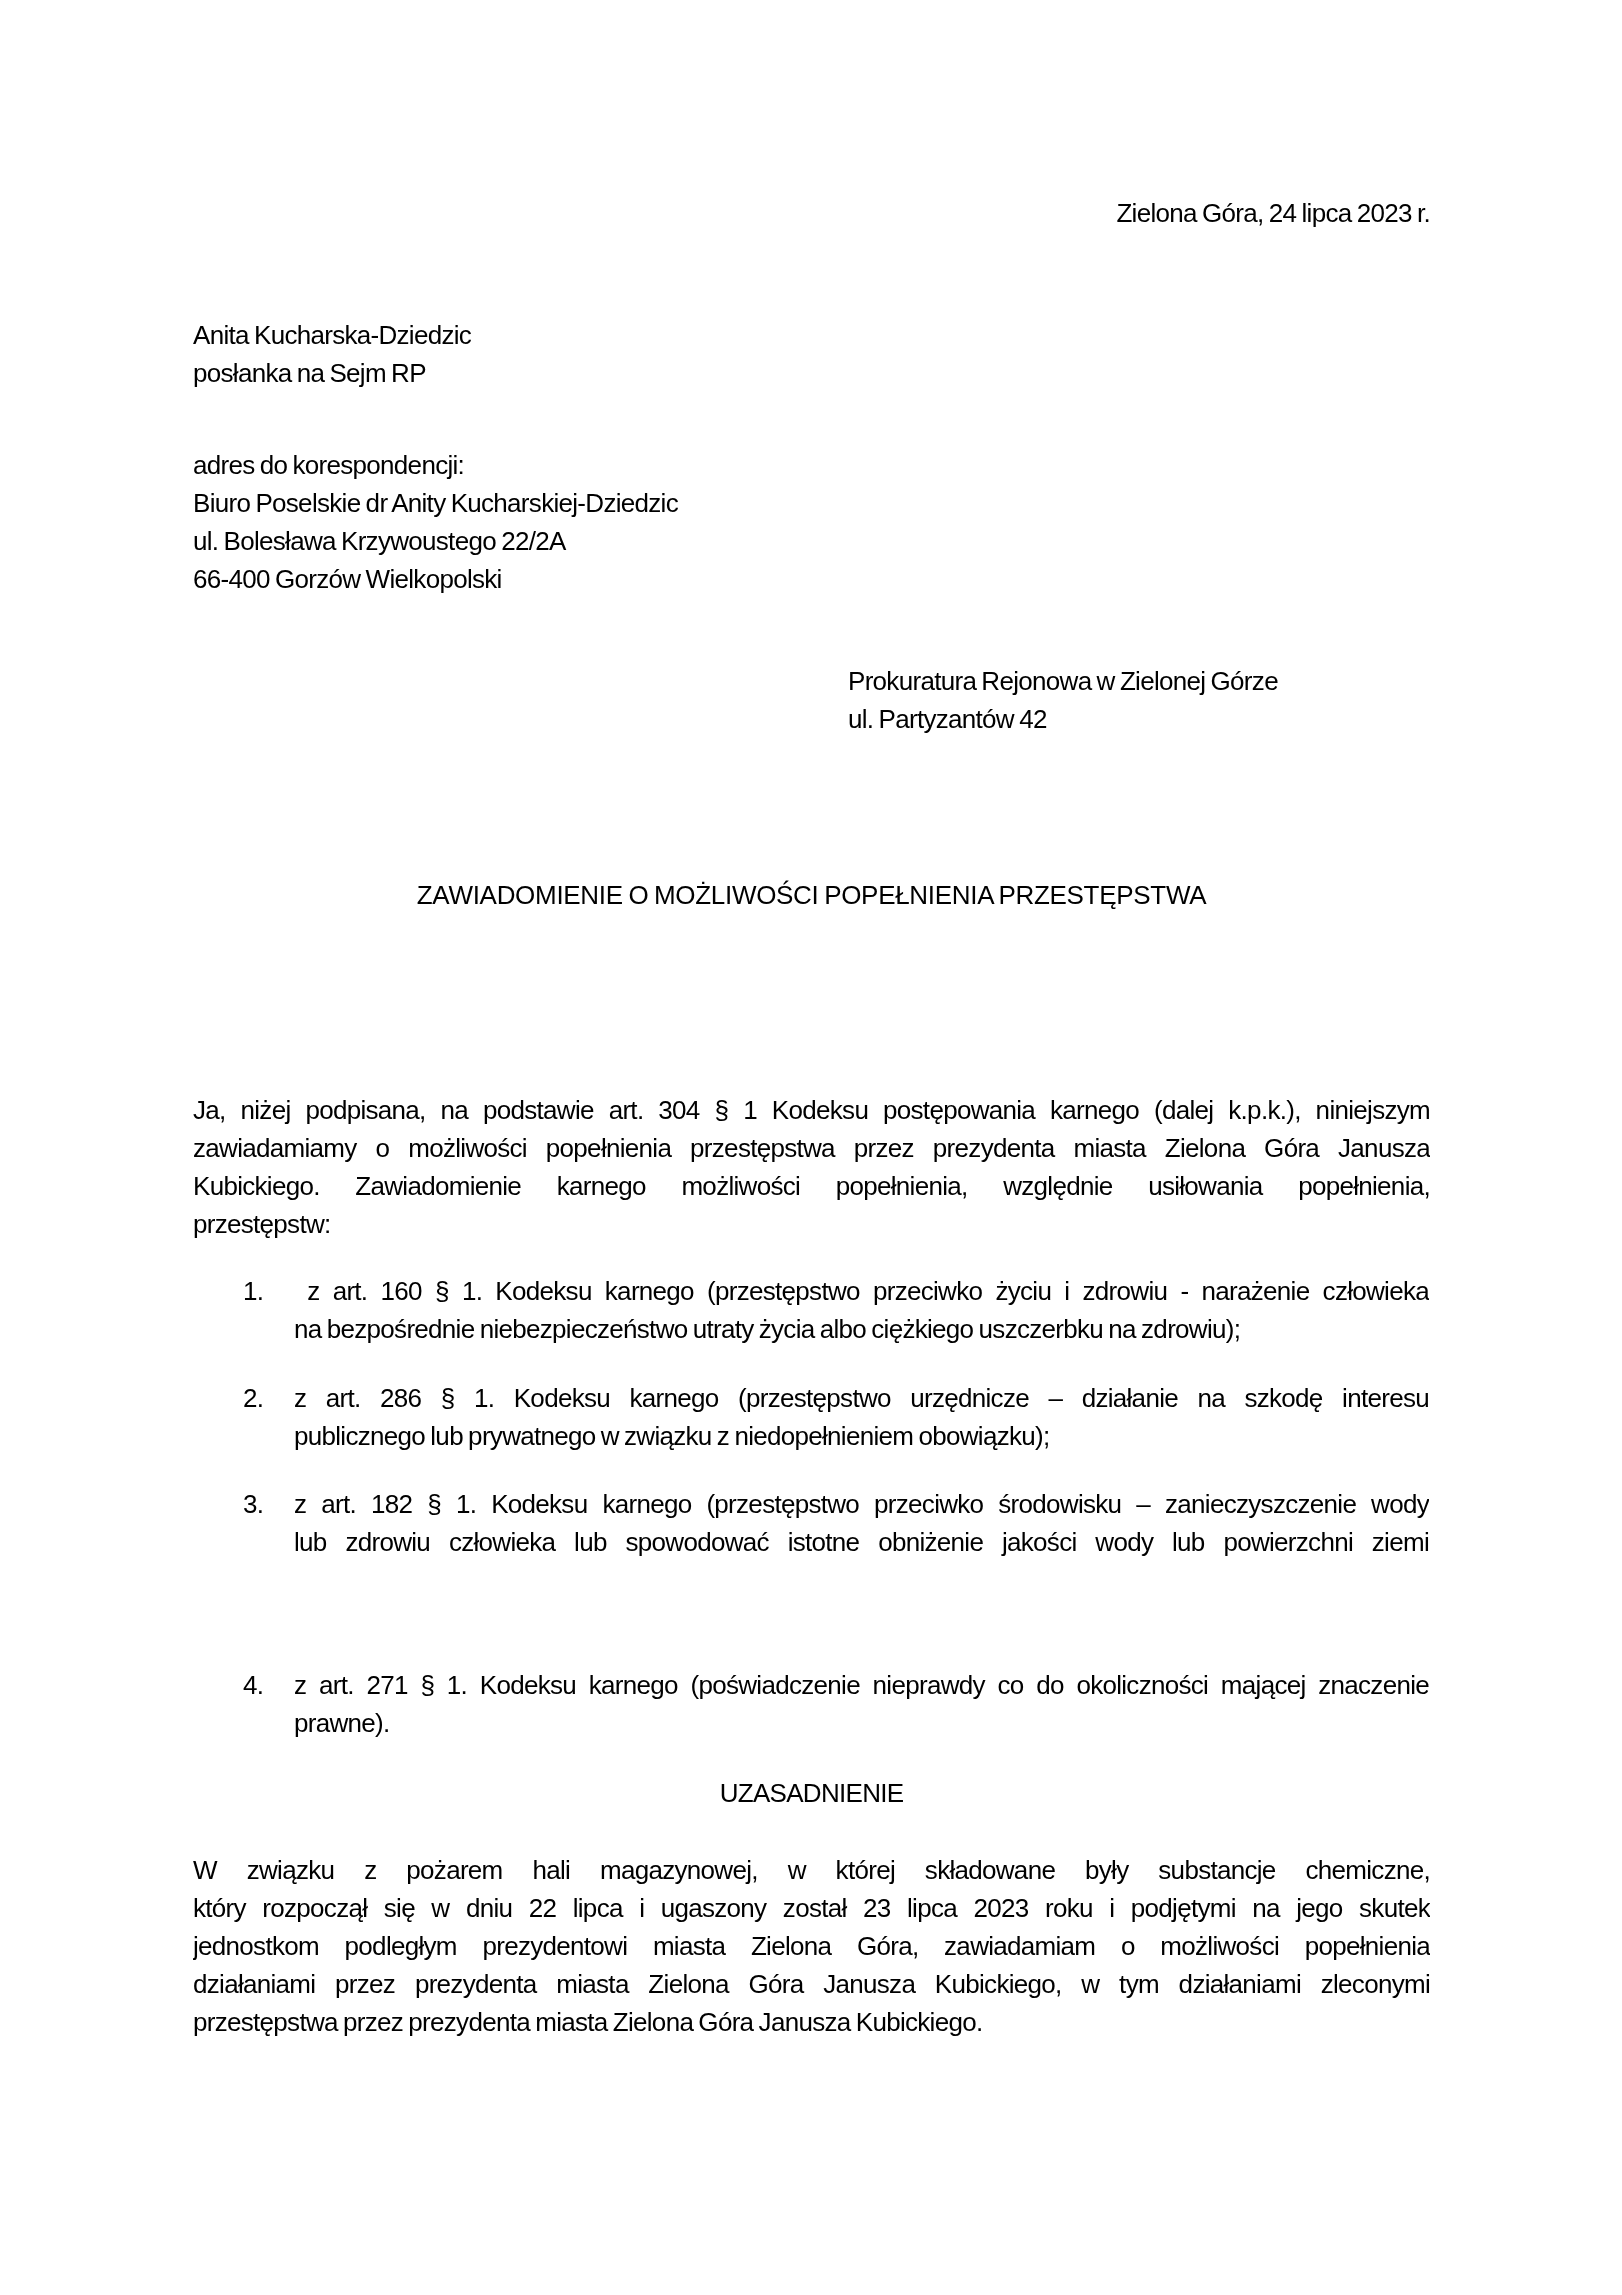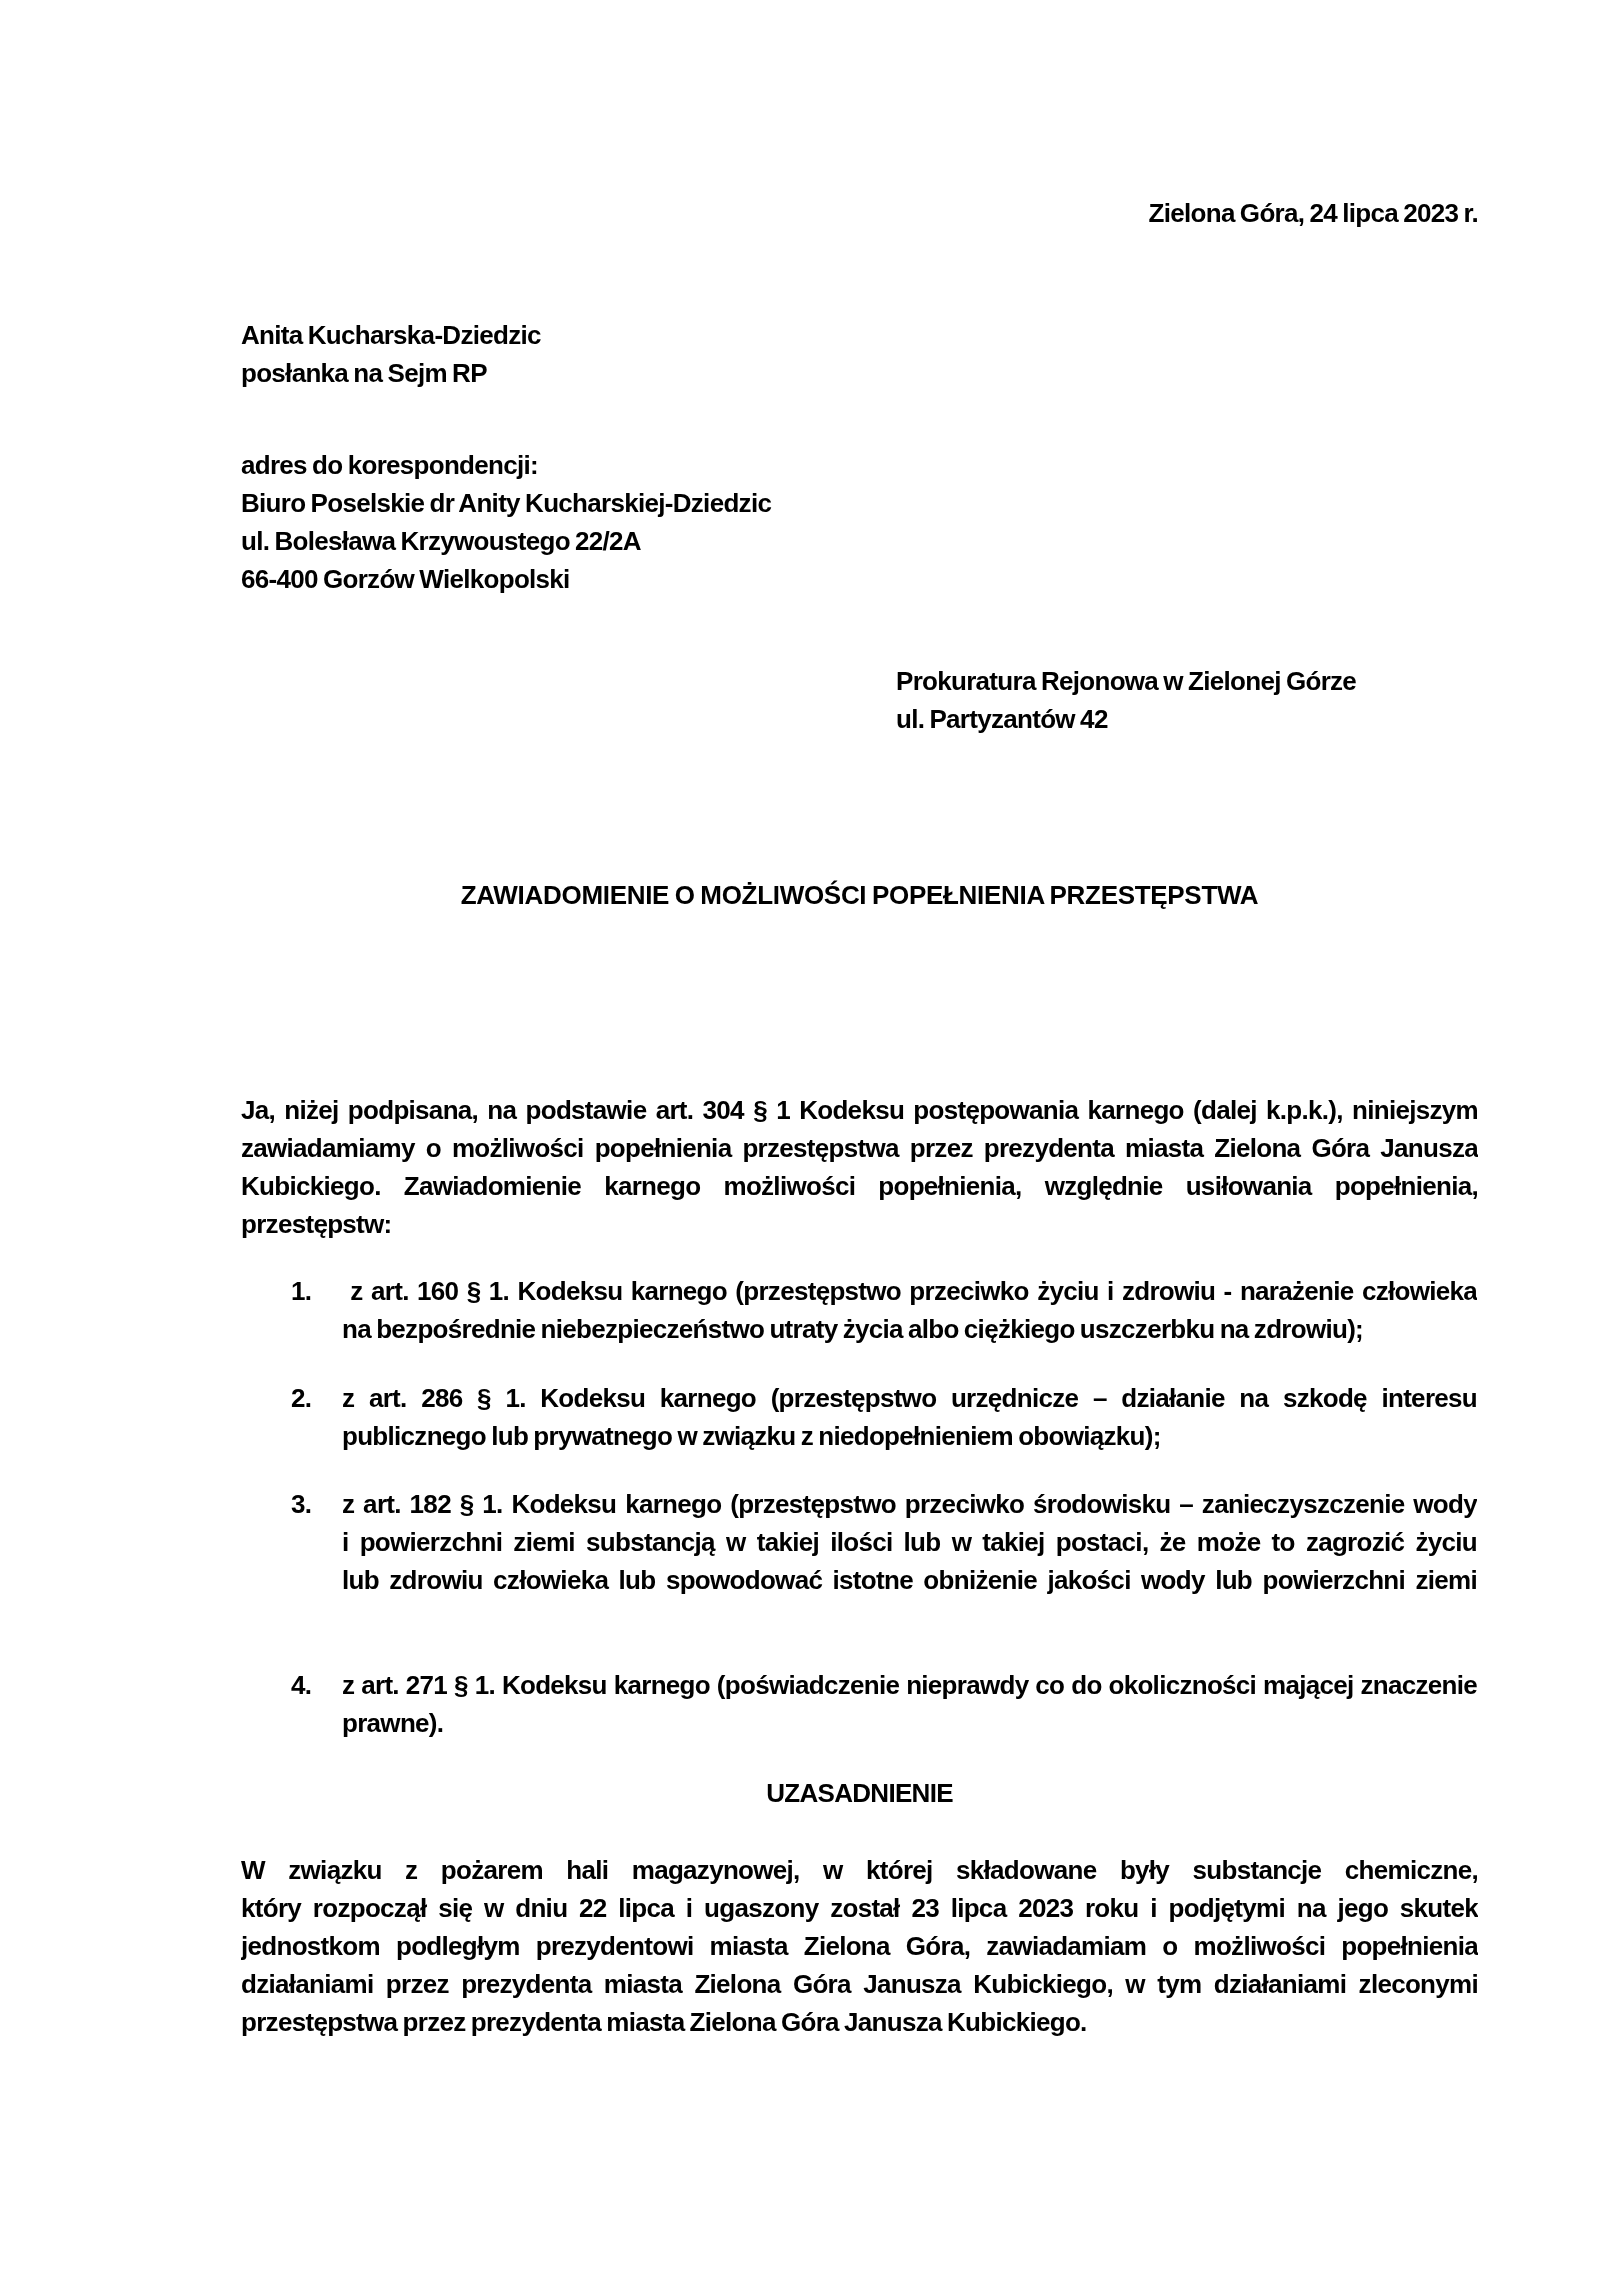--- a/index.html
+++ b/index.html
@@ -3,27 +3,26 @@
 <meta charset="utf-8">
 <style>
   html, body { margin: 0; padding: 0; background: #ffffff; }
   .page {
     position: relative;
     width: 1552px;
     height: 2295px;
     background: #ffffff;
     color: #000000;
     font-family: "Liberation Sans", sans-serif;
-    font-weight: bold;
+    font-weight: normal;
     font-size: 26px;
     line-height: 38px;
     letter-spacing: -0.7px;
     word-spacing: -1.3px;
     overflow: hidden;
-    margin-left: 48px;
   }
   .abs { position: absolute; left: 193px; width: 1237px; }
   .line { height: 38px; overflow: hidden; white-space: nowrap; }
   .line.j {
     white-space: normal;
     text-align: justify;
     text-align-last: justify;
   }
   .date { text-align: right; }
   .title { text-align: center; letter-spacing: -0.3px; }
@@ -79,21 +78,20 @@
     <div class="itext">
         <div class="line j">z art. 286 § 1. Kodeksu karnego (przestępstwo urzędnicze – działanie na szkodę interesu</div>
         <div class="line">publicznego lub prywatnego w związku z niedopełnieniem obowiązku);</div>
       </div>
   </div>
 
   <div class="abs item" style="top:1485px">
     <span class="num">3.</span>
     <div class="itext">
         <div class="line j">z art. 182 § 1. Kodeksu karnego (przestępstwo przeciwko środowisku – zanieczyszczenie wody</div>
-        <div class="line j">i powierzchni ziemi substancją w takiej ilości lub w takiej postaci, że może to zagrozić życiu</div>
         <div class="line j">lub zdrowiu człowieka lub spowodować istotne obniżenie jakości wody lub powierzchni ziemi</div>
       </div>
   </div>
 
   <div class="abs item" style="top:1666px">
     <span class="num">4.</span>
     <div class="itext">
         <div class="line j">z art. 271 § 1. Kodeksu karnego (poświadczenie nieprawdy co do okoliczności mającej znaczenie</div>
         <div class="line">prawne).</div>
       </div>

